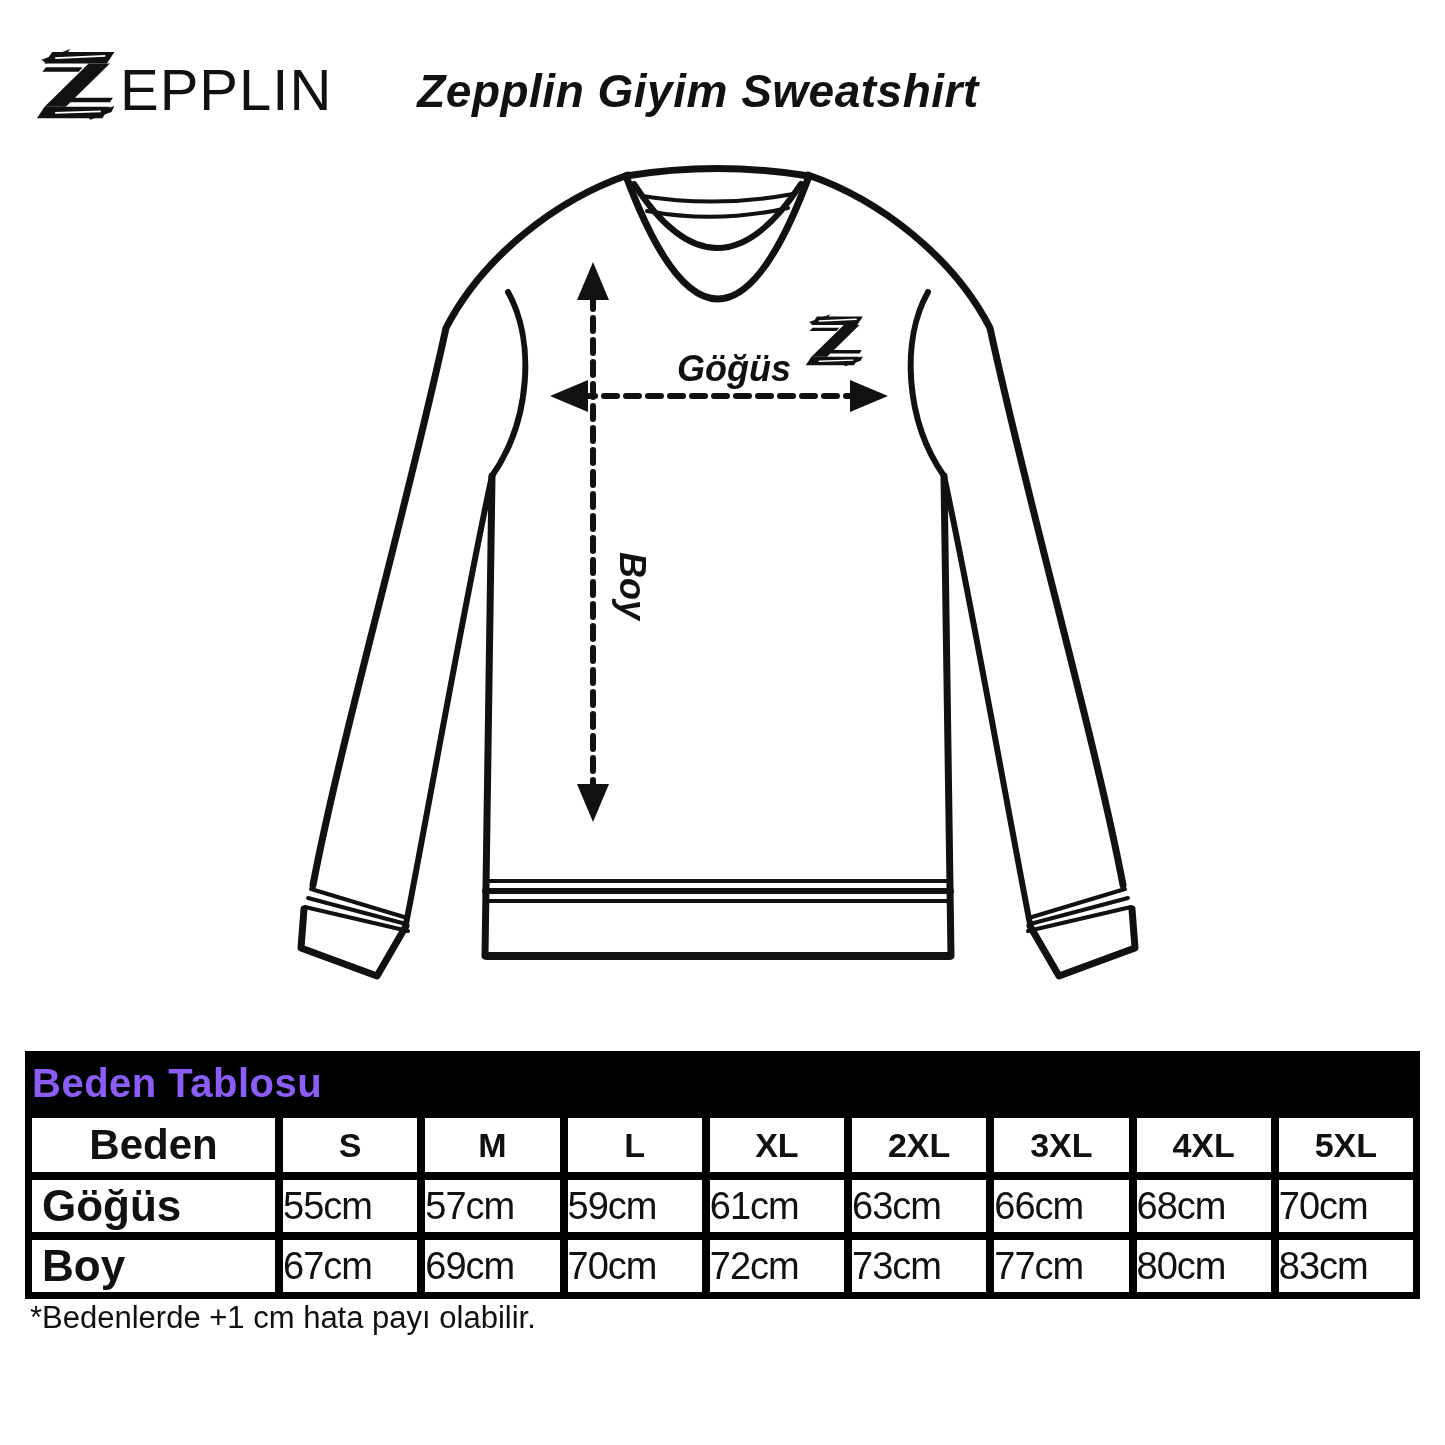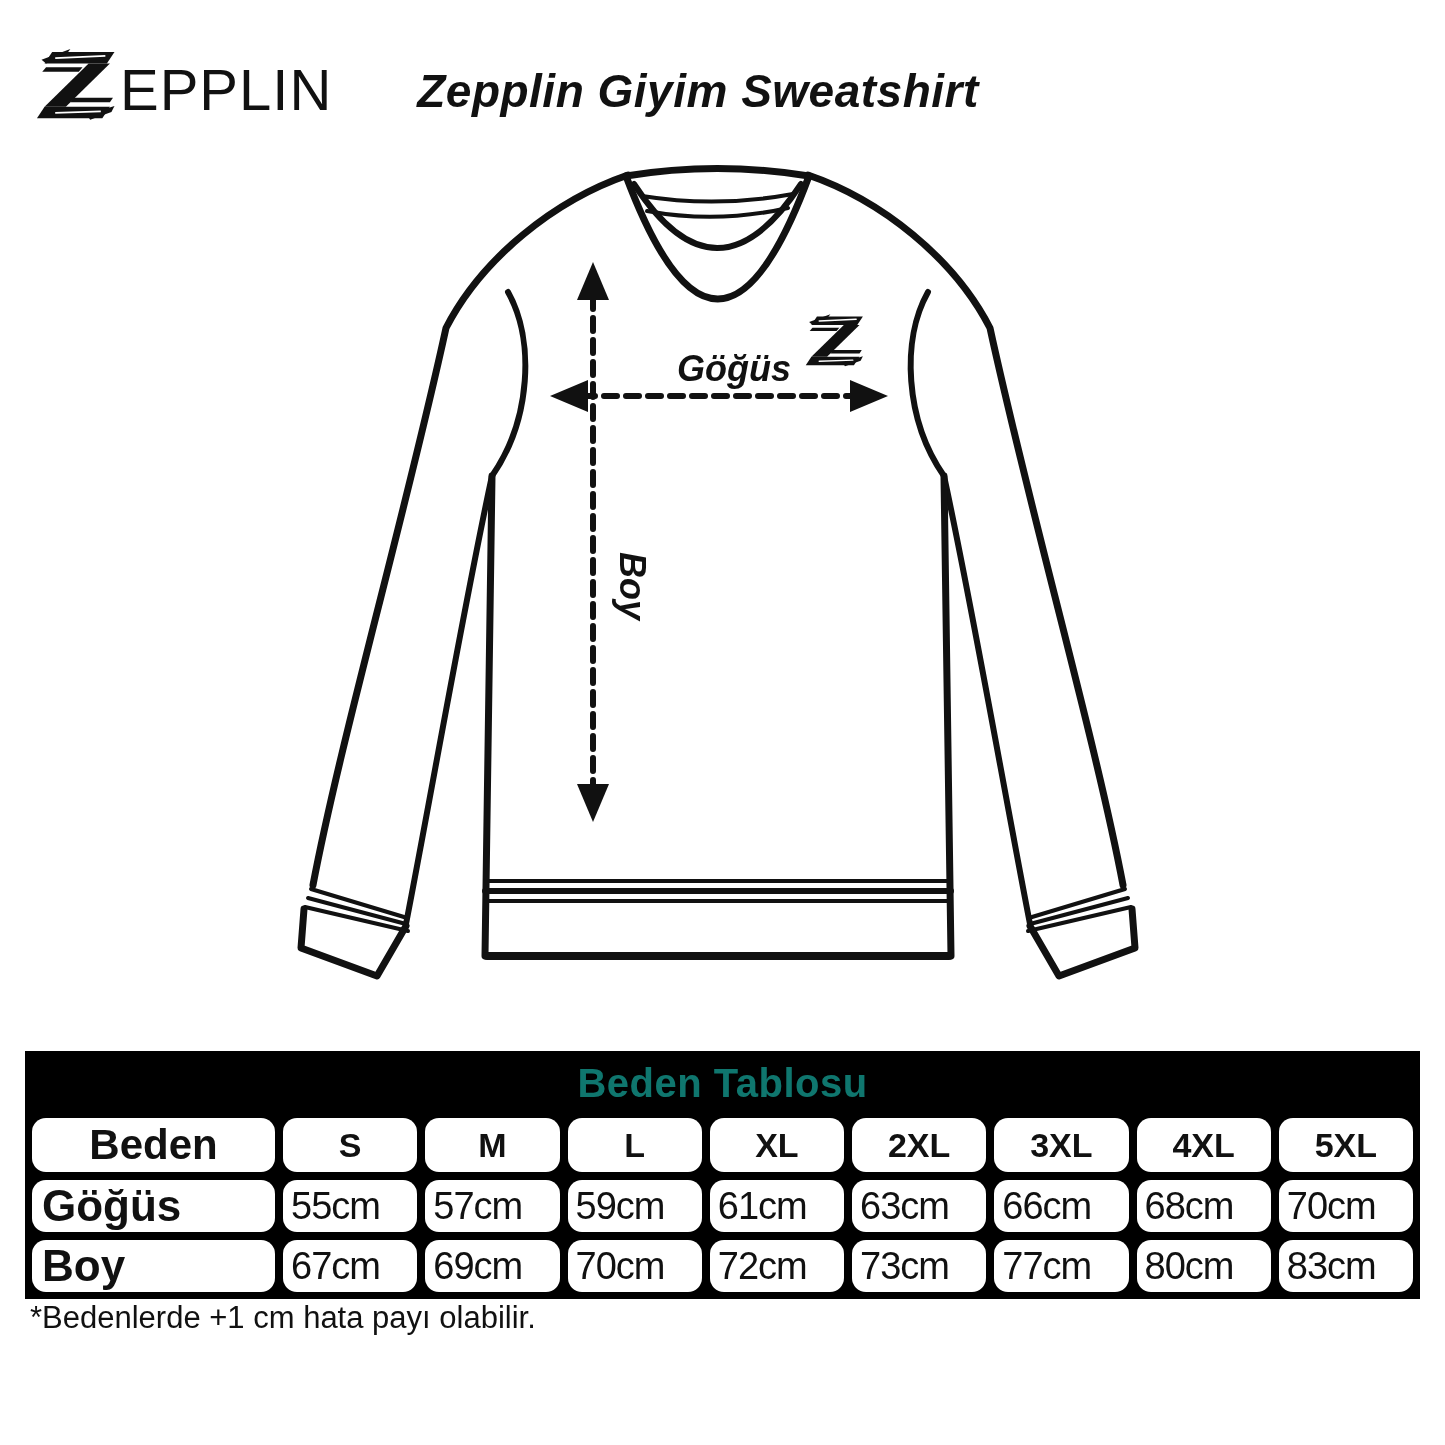--- a/index.html
+++ b/index.html
@@ -16,32 +16,32 @@
   .page-title .t-reg{font-weight:600;}
   .page-title .t-bold{font-weight:800;}
   
   .drawing{position:absolute;left:0;top:0;width:1445px;height:1445px;}
   
   .size-table{
     position:absolute;left:25px;top:1051px;width:1395px;
     background:#000;padding:0 7px 7px 7px;box-sizing:border-box;
   }
   .table-title{
-    color:#0f766e;text-align:center;font-weight:700;font-size:40px;
+    color:#8b5cf6;text-align:left;font-weight:700;font-size:40px;
     padding:10px 0 12px 0;letter-spacing:.5px;
   }
   .table-grid{
     display:grid;grid-template-columns:243px repeat(8,1fr);
     grid-template-rows:54px 52px 52px;gap:8px;
   }
-  .cell{background:#fff;display:flex;align-items:center;box-sizing:border-box;border-radius:14px;}
+  .cell{background:#fff;display:flex;align-items:center;box-sizing:border-box;}
   .cell.head{justify-content:center;font-weight:700;font-size:34px;}
   .cell.head.first{font-size:42px;}
   .cell.rowlabel{font-weight:700;font-size:44px;padding-left:10px;}
-  .cell.val{font-weight:400;font-size:38px;padding-left:8px;letter-spacing:-1px;}
+  .cell.val{font-weight:400;font-size:38px;letter-spacing:-1px;}
   
   .footnote{position:absolute;left:30px;top:1300px;font-size:31px;font-weight:400;}
 </style>
 </head>
 <body>
 
 <svg class="drawing" viewBox="0 0 1445 1445" fill="none" stroke="#111" stroke-linecap="round" stroke-linejoin="round">
   <defs>
 
     <g id="zmark">

